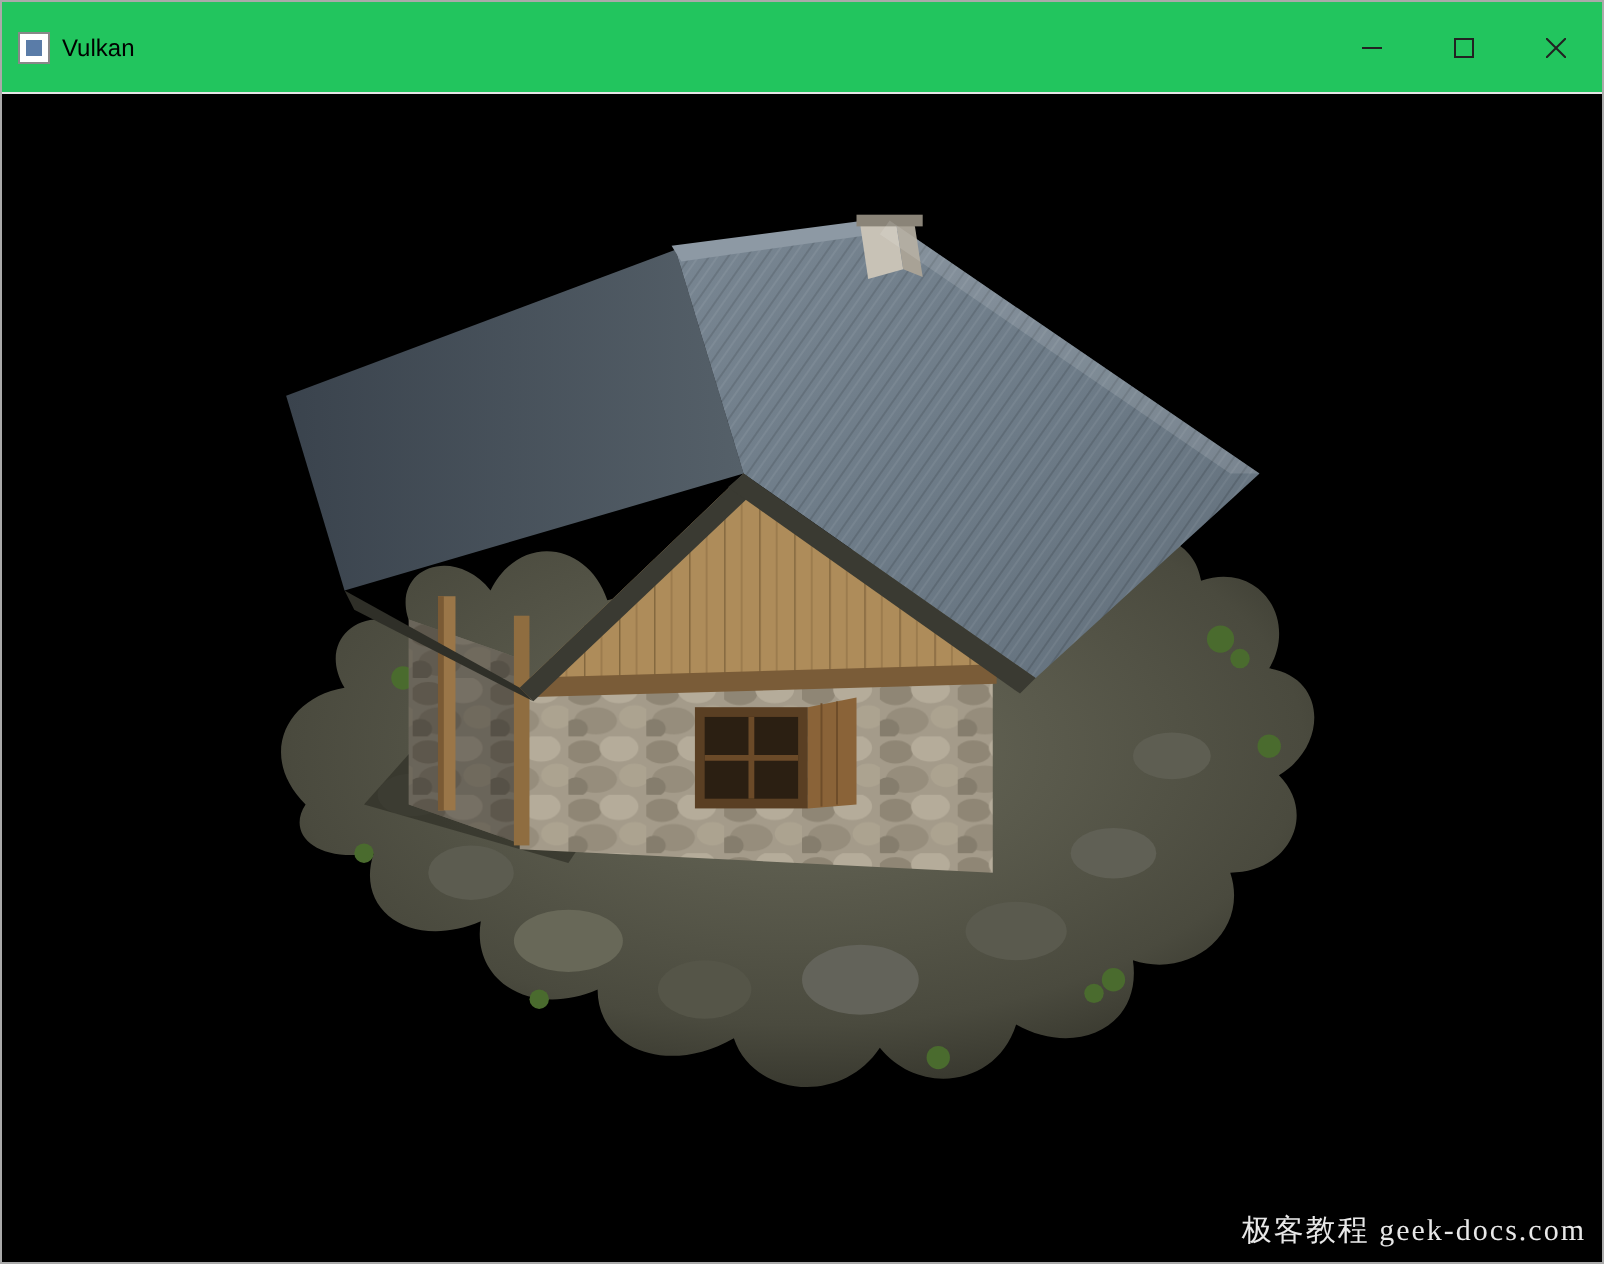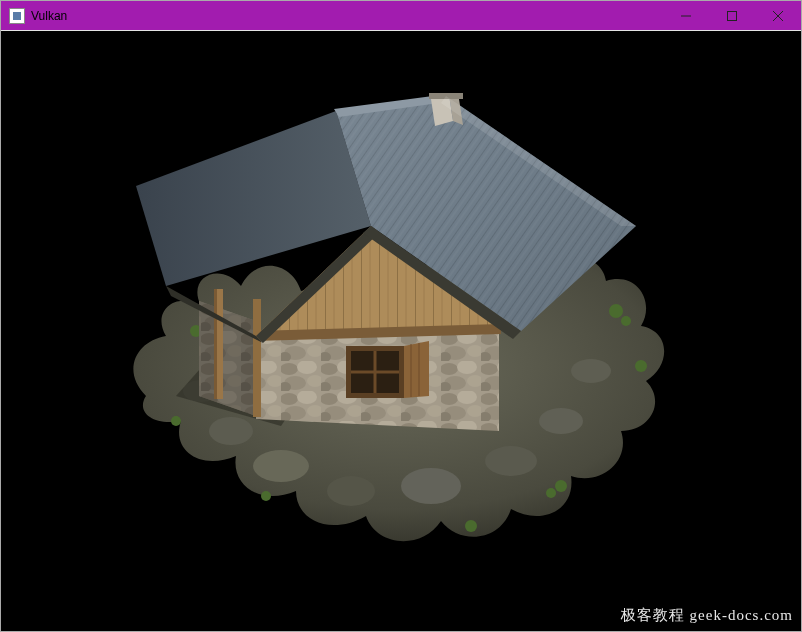--- a/index.html
+++ b/index.html
@@ -17,22 +17,22 @@
       position: relative;
     }
     .window-frame {
       width: 100%;
       height: 100%;
       border: 1px solid #aaa;
       display: flex;
       flex-direction: column;
     }
     .titlebar {
-      height: 30px;
-      background: #a21caf;
+      height: 46px;
+      background: #22c55e;
       display: flex;
       align-items: center;
       justify-content: space-between;
       border-bottom: 1px solid #e5e5e5;
     }
     .titlebar-left {
       display: flex;
       align-items: center;
       padding-left: 8px;
       gap: 6px;

